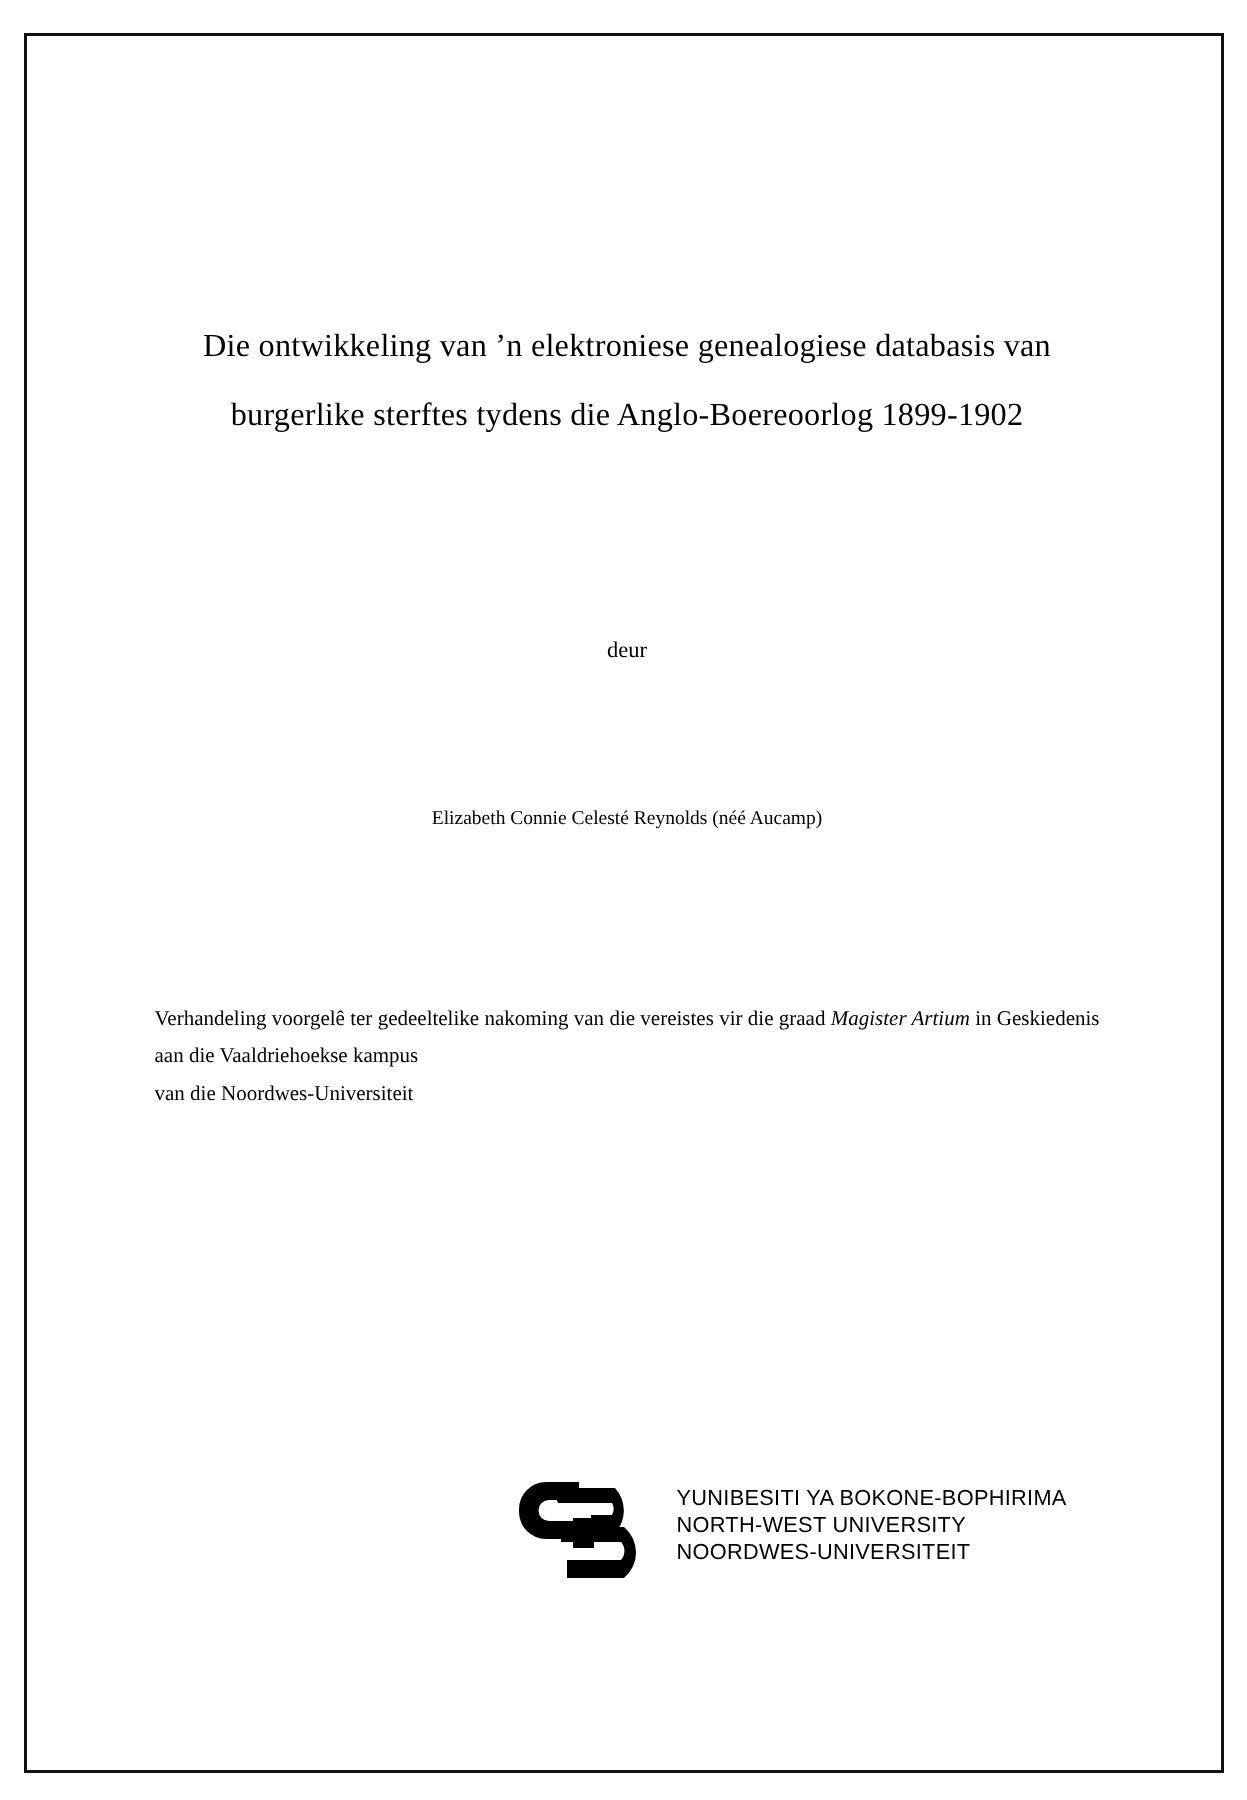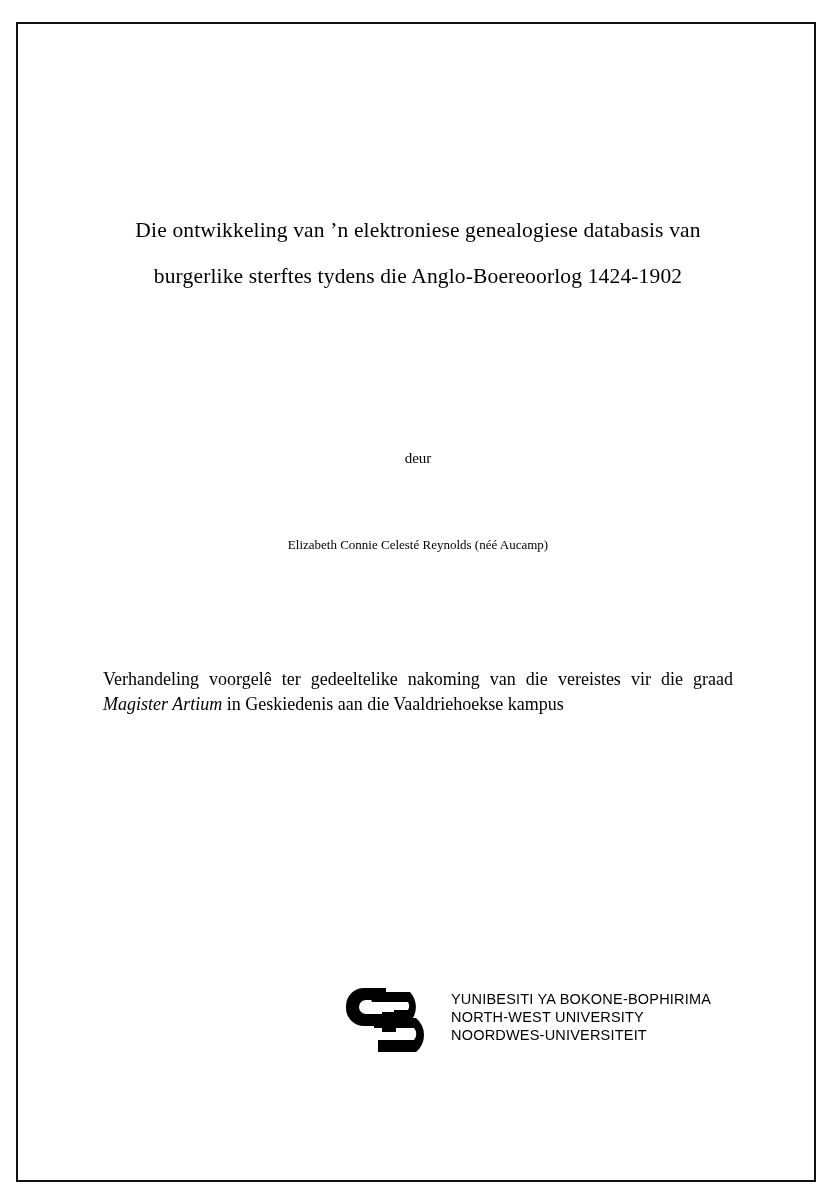--- a/index.html
+++ b/index.html
@@ -45,39 +45,39 @@
     width: 660px;
     text-align: center;
     font-size: 21.5px;
     line-height: 46px;
     letter-spacing: 0.15px;
   }
   .title-line { display: block; }
   .deur {
     position: absolute;
     left: 0;
-    top: 428px;
+    top: 404px;
     width: 660px;
     text-align: center;
     font-size: 15px;
   }
   .author {
     position: absolute;
     left: 0;
     top: 515px;
     width: 660px;
     text-align: center;
     font-size: 13px;
   }
   .abstract-block {
     position: absolute;
     left: 15px;
     top: 645px;
     width: 630px;
-    font-size: 18px;
+    font-size: 14px;
     line-height: 25px;
     text-align: justify;
   }
   .abstract-block .last-line { text-align: left; }
   .abstract-block i { font-style: italic; }
   .supervisor-block {
     position: absolute;
     left: 15px;
     top: 880px;
     width: 500px;
@@ -114,29 +114,30 @@
 <body>
 
 <div class="page">
 
   <div class="scan-frame"></div>
 
   <div class="content">
 
     <div class="title-block">
       <span class="title-line">Die ontwikkeling van ’n elektroniese genealogiese databasis van</span>
-      <span class="title-line">burgerlike sterftes tydens die Anglo-Boereoorlog 1424-1902</span>
+      <span class="title-line">burgerlike sterftes tydens die Anglo-Boereoorlog 1899-1902</span>
     </div>
 
     <div class="deur">deur</div>
 
     <div class="author">Elizabeth Connie Celesté Reynolds (néé Aucamp)</div>
 
     <div class="abstract-block">
       <span>Verhandeling voorgelê ter gedeeltelike nakoming van die vereistes vir die graad </span><i>Magister Artium</i><span> in Geskiedenis aan die Vaaldriehoekse kampus</span>
+      <div class="last-line">van die Noordwes-Universiteit</div>
     </div>
 
 
     <div class="logo-wrap">
       <svg class="logo-mark" viewBox="0 0 108 68" aria-hidden="true">
         <path d="M30 4 L72 4 A22 22 0 0 1 72 34 L56 34 L56 22 L70 22 A8 8 0 0 0 70 14 L34 14 Z" fill="#000000"></path>
         <path d="M8 18 A18 18 0 0 1 26 0 L48 0 L48 12 L28 12 A7 7 0 0 0 28 26 L44 26 L44 38 L26 38 A18 18 0 0 1 8 20 Z" fill="#000000"></path>
         <path d="M36 30 L78 30 A22 22 0 0 1 78 64 L40 64 L40 52 L76 52 A9 9 0 0 0 76 40 L36 40 Z" fill="#000000"></path>
         <rect x="44" y="24" width="14" height="20" fill="#000000"></rect>
       </svg>

